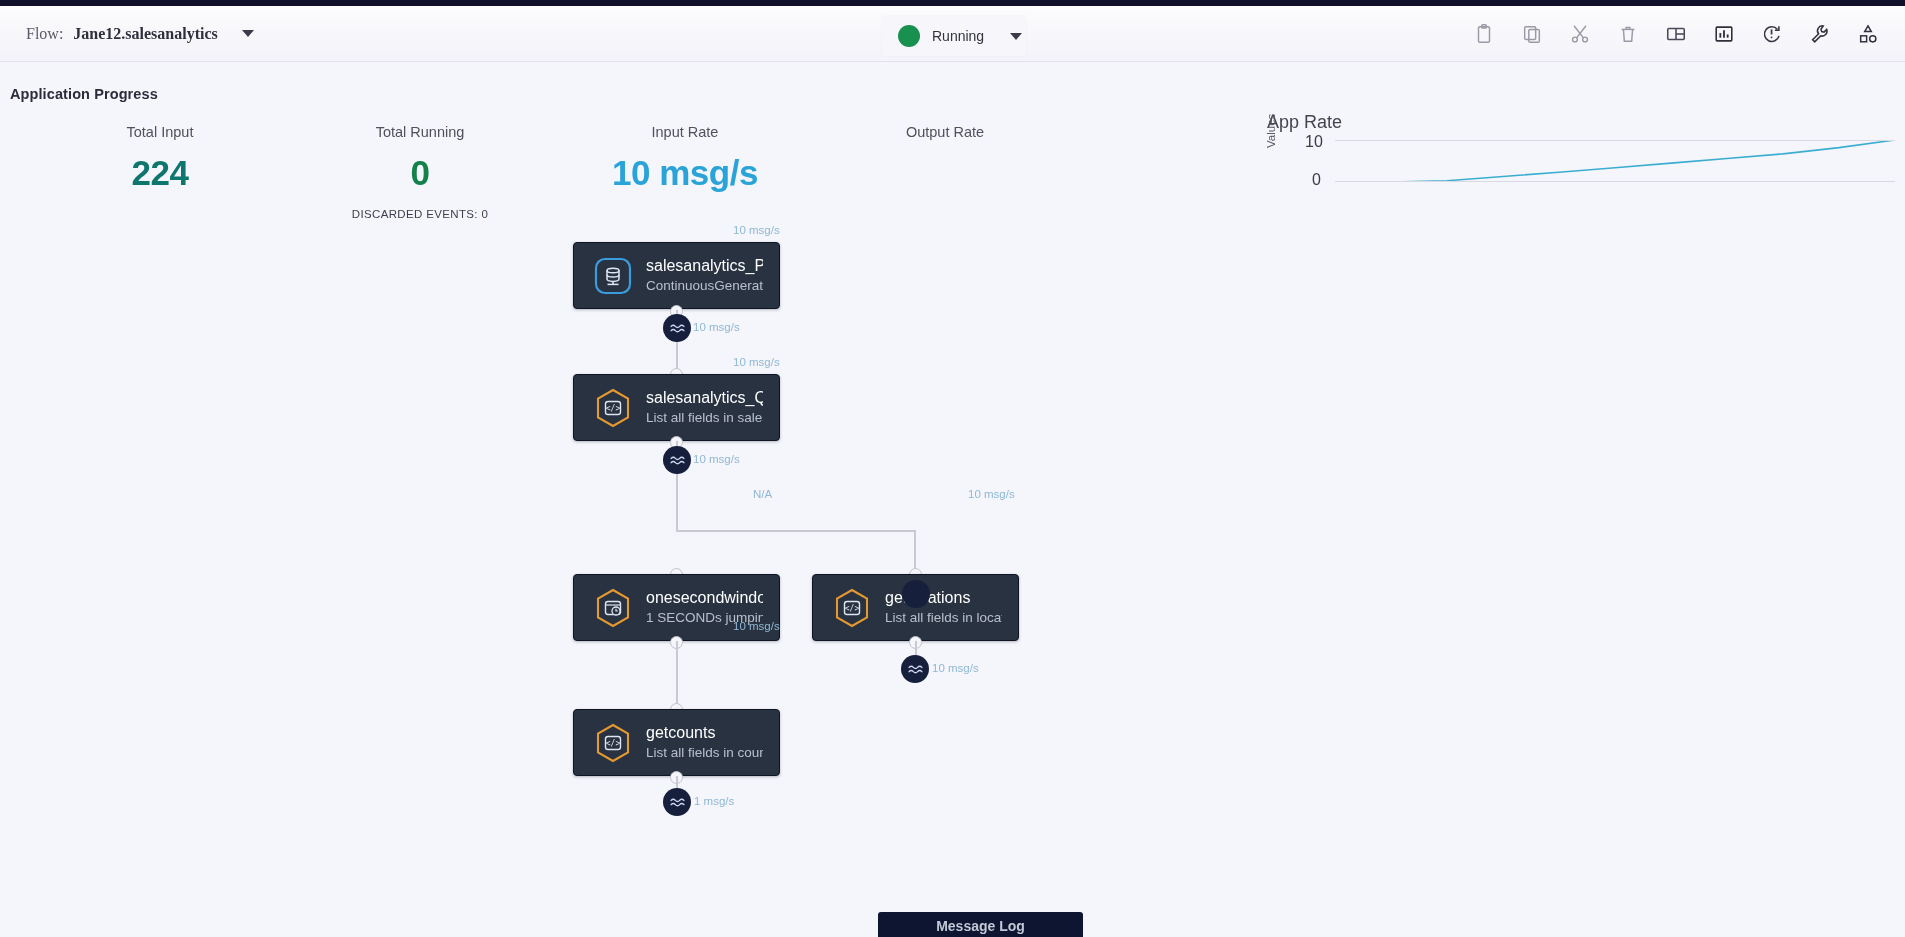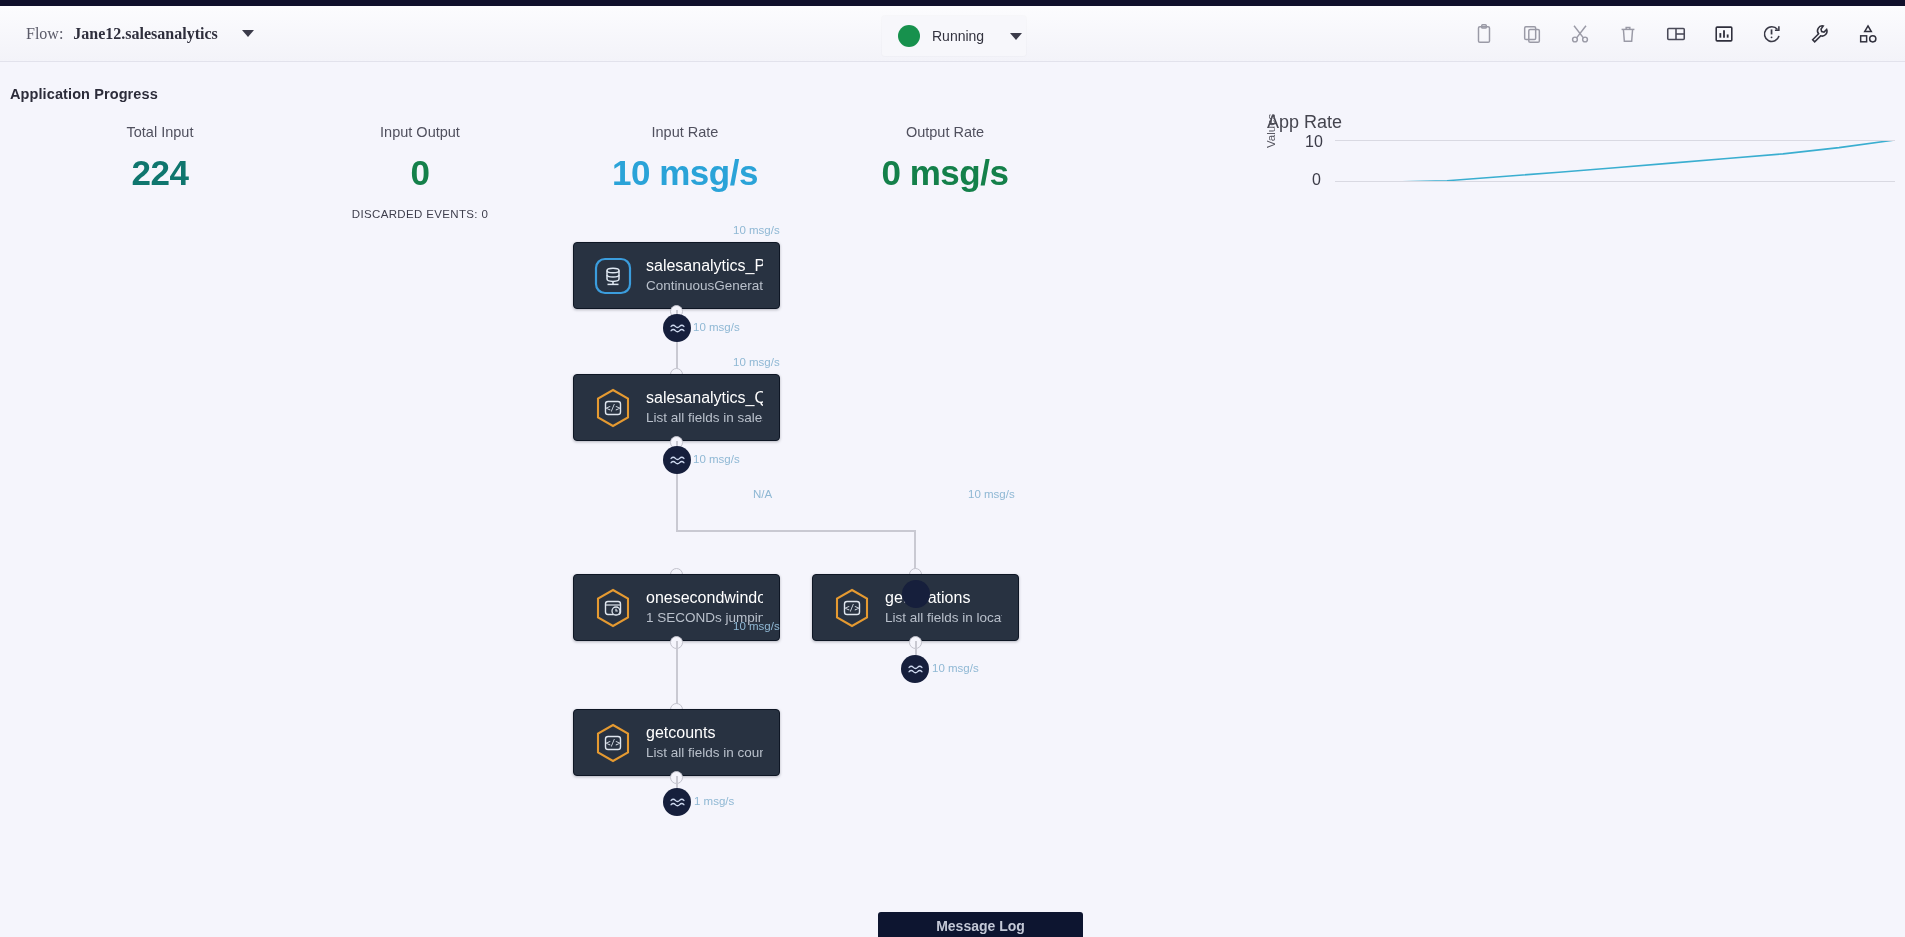--- a/index.html
+++ b/index.html
@@ -236,30 +236,29 @@
 </div>
 
 <div class="progress-title">Application Progress</div>
 
 <div class="metrics">
   <div class="metric m1">
     <div class="mlabel">Total Input</div>
     <div class="mvalue">224</div>
   </div>
   <div class="metric m2">
-    <div class="mlabel">Input Output</div>
+    <div class="mlabel">Total Running</div>
     <div class="mvalue">0</div>
   </div>
   <div class="metric m3">
     <div class="mlabel">Input Rate</div>
     <div class="mvalue">10 msg/s</div>
   </div>
   <div class="metric m4">
     <div class="mlabel">Output Rate</div>
-    <div class="mvalue">0 msg/s</div>
   </div>
 </div>
 
 <div class="discarded">DISCARDED EVENTS: 0</div>
 
 <div class="chart-wrap">
   <div class="chart-title">App Rate</div>
   <div class="chart-ylab">Values</div>
   <div class="tick tick-10">10</div>
   <div class="tick tick-0">0</div>

